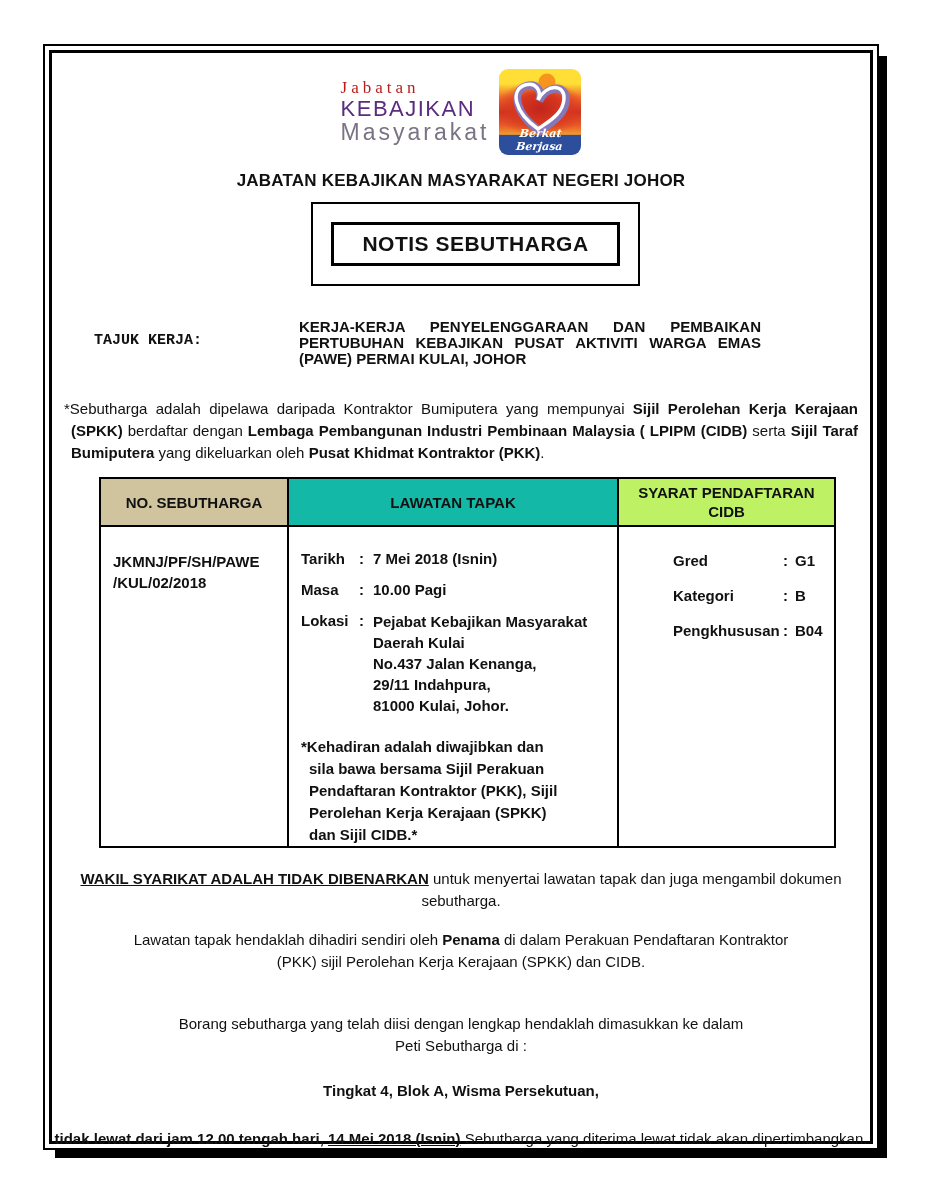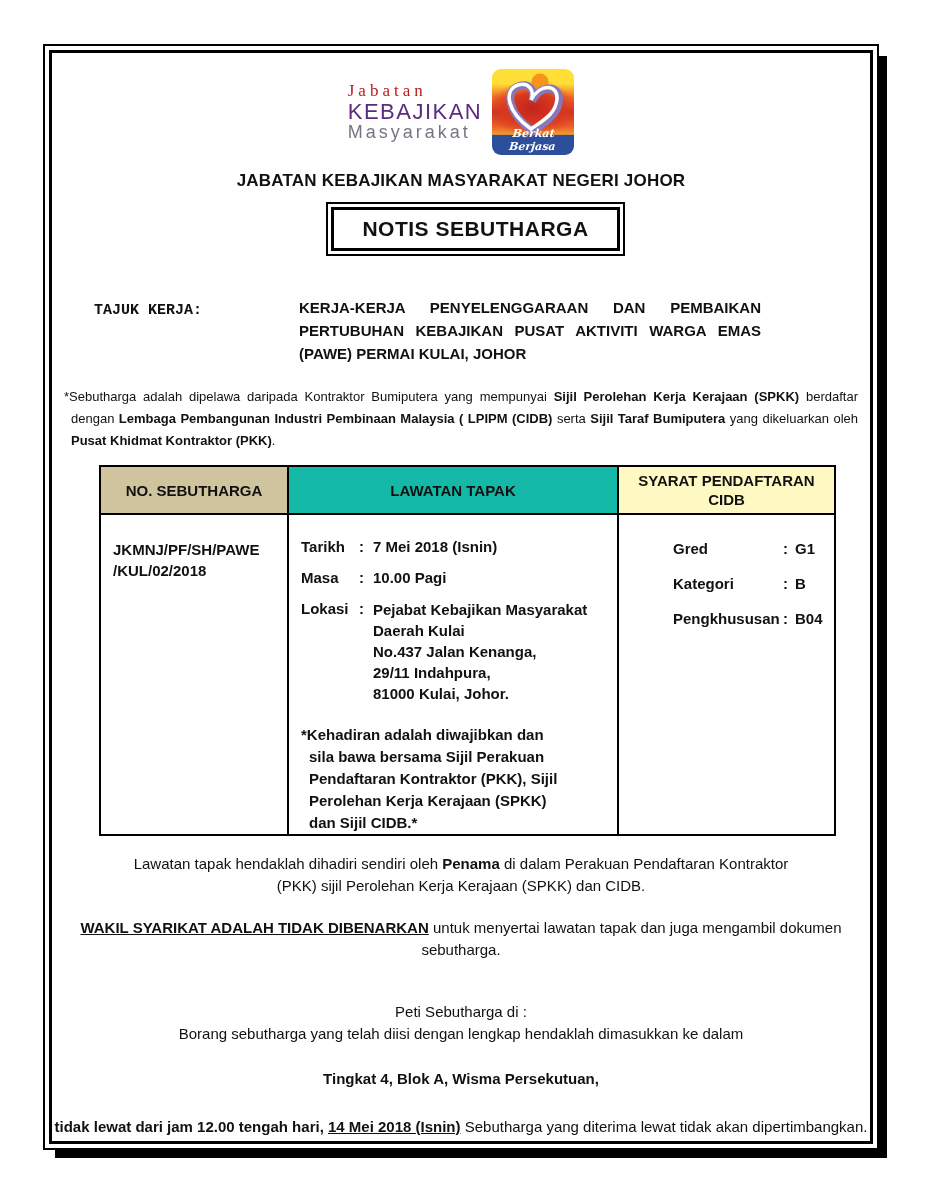--- a/index.html
+++ b/index.html
@@ -15,47 +15,47 @@
   }
   .frame-inner { width:100%; height:100%; border:3px solid #000; padding:12px 0 0 0; }
 
   .content { position:relative; width:100%; height:100%; }
 
   
   .logo-row { display:flex; justify-content:center; align-items:center; gap:10px; margin-top:4px; }
   .logo-text { text-align:left; line-height:1.05; }
   .logo-l1 { font-size:17px; letter-spacing:4px; color:#b91c1c;font-family:Liberation Serif, serif; }
   .logo-l2 { font-size:22px; font-weight:normal; letter-spacing:1.5px; color:#5b2b80; }
-  .logo-l3 { font-size:18px; letter-spacing:3px; color:#7a7383; }
+  .logo-l3 { font-size:23px; letter-spacing:3px; color:#7a7383; }
   .logo-mark {
     position:relative; width:82px; height:86px; border-radius:9px; overflow:hidden;
     background:
       radial-gradient(ellipse 70% 42% at 50% 46%, #c0251c 0%, #d8371f 40%, rgba(226,75,34,0) 78%),
       linear-gradient(180deg, #ffdf35 0%, #ffdf35 17%, #ef6a2a 33%, #d03220 50%, #e85c28 66%, #f39a2d 76%, #2c4e9b 77%, #2c4e9b 100%);
   }
   .logo-mark svg { position:absolute; left:0; top:0; }
   .logo-motto {
     position:absolute; left:0; right:0; bottom:2px; text-align:center;
     font-family:"DejaVu Serif", serif; font-style:italic; font-weight:bold;
     font-size:11px; color:#fff; transform:skewX(-6deg);
   }
 
   
   .org-title { text-align:center; font-size:17px; font-weight:bold; margin-top:16px; letter-spacing:.2px; }
   .notice-wrap { text-align:center; margin-top:11px; }
-  .notice-box { display:inline-block; border:2px solid #000; padding:3px;margin-left:29px; }
+  .notice-box { display:inline-block; border:2px solid #000; padding:18px;margin-left:29px; }
   .notice-box-inner { border:3px solid #000; padding:7px 28px; font-size:21px; font-weight:bold; letter-spacing:.5px; }
 
   
   .tajuk-row { position:relative; margin-top:24px; height:70px; }
   .tajuk-label { position:absolute; left:42px; top:22px; font-size:15px; font-weight:bold;font-family:Liberation Mono, monospace; }
-  .tajuk-value { position:absolute; left:247px; top:16px; width:462px; font-size:15px; font-weight:bold; text-align:justify; line-height:23px; }
+  .tajuk-value { position:absolute; left:247px; top:9px; width:462px; font-size:15px; font-weight:bold; text-align:justify; line-height:16px; }
 
   
-  .intro { margin:36px 12px 0 12px; font-size:13px; line-height:22px; text-align:justify; padding-left:7px; text-indent:-7px; }
+  .intro { margin:18px 12px 0 12px; font-size:15px; line-height:22px; text-align:justify; padding-left:7px; text-indent:-7px; }
 
   
   table.quote { border-collapse:collapse; margin:13px 0 0 47px; table-layout:fixed; width:735px; }
   table.quote th, table.quote td { border:2px solid #000; vertical-align:top; }
   table.quote th { height:48px; font-size:15px; font-weight:bold; text-align:center; vertical-align:middle; line-height:19px; }
   .col1 { width:188px; } .col2 { width:330px; } .col3 { width:217px; }
   td.cell-no { padding:24px 6px 0 12px; font-size:15px; font-weight:bold; line-height:21px; height:292px; }
   td.cell-visit { padding:22px 4px 0 12px; font-size:15px; font-weight:bold; }
   td.cell-cidb { padding:24px 4px 0 10px; font-size:15px; font-weight:bold; }
   .kv { display:grid; grid-template-columns:58px 14px auto; line-height:20px; margin-bottom:11px; }
@@ -114,21 +114,21 @@
       <table class="quote">
         <colgroup>
             <col class="col1">
             <col class="col2">
             <col class="col3">
           </colgroup>
         <tbody>
             <tr>
           <th style="background-color: rgb(207, 196, 157);">NO. SEBUTHARGA</th>
           <th style="background-color: #14b8a6;">LAWATAN TAPAK</th>
-          <th style="background-color: #fef9c3;">SYARAT PENDAFTARAN CIDB</th>
+          <th style="background-color: #bef264;">SYARAT PENDAFTARAN CIDB</th>
         </tr>
         <tr>
           <td class="cell-no">
                 <div class="ln">JKMNJ/PF/SH/PAWE</div>
                 <div class="ln">/KUL/02/2018</div>
               </td>
           <td class="cell-visit">
             <div class="kv">
               <span>Tarikh</span>
               <span>:</span>
@@ -172,25 +172,25 @@
             <div class="kv3">
               <span>Pengkhususan</span>
               <span>:</span>
               <span>B04</span>
             </div>
           </td>
         </tr>
       </tbody>
         </table>
 
+      <div class="p-center p2"><span class="b u">WAKIL SYARIKAT ADALAH TIDAK DIBENARKAN</span><span> untuk menyertai lawatan tapak dan juga mengambil dokumen sebutharga.</span></div>
       <div class="p-center p1"><span>Lawatan tapak hendaklah dihadiri sendiri oleh </span><span class="b">Penama</span><span> di dalam Perakuan Pendaftaran Kontraktor (PKK) sijil Perolehan Kerja Kerajaan (SPKK) dan CIDB.</span></div>
-      <div class="p-center p2"><span class="b u">WAKIL SYARIKAT ADALAH TIDAK DIBENARKAN</span><span> untuk menyertai lawatan tapak dan juga mengambil dokumen sebutharga.</span></div>
       <div class="p-center p3">
+          <div class="ln">Borang sebutharga yang telah diisi dengan lengkap hendaklah dimasukkan ke dalam</div>
           <div class="ln">Peti Sebutharga di :</div>
-          <div class="ln">Borang sebutharga yang telah diisi dengan lengkap hendaklah dimasukkan ke dalam</div>
         </div>
       <div class="p-center addr">
           <div class="ln">Tingkat 4, Blok A, Wisma Persekutuan,</div>
         </div>
       <div class="p-center p4"><span class="b">tidak lewat dari jam 12.00 tengah hari, </span><span class="b u">14 Mei 2018 (Isnin)</span><span> Sebutharga yang diterima lewat tidak akan dipertimbangkan.</span></div>
 
     </div>
   </div>
 </div>
 

